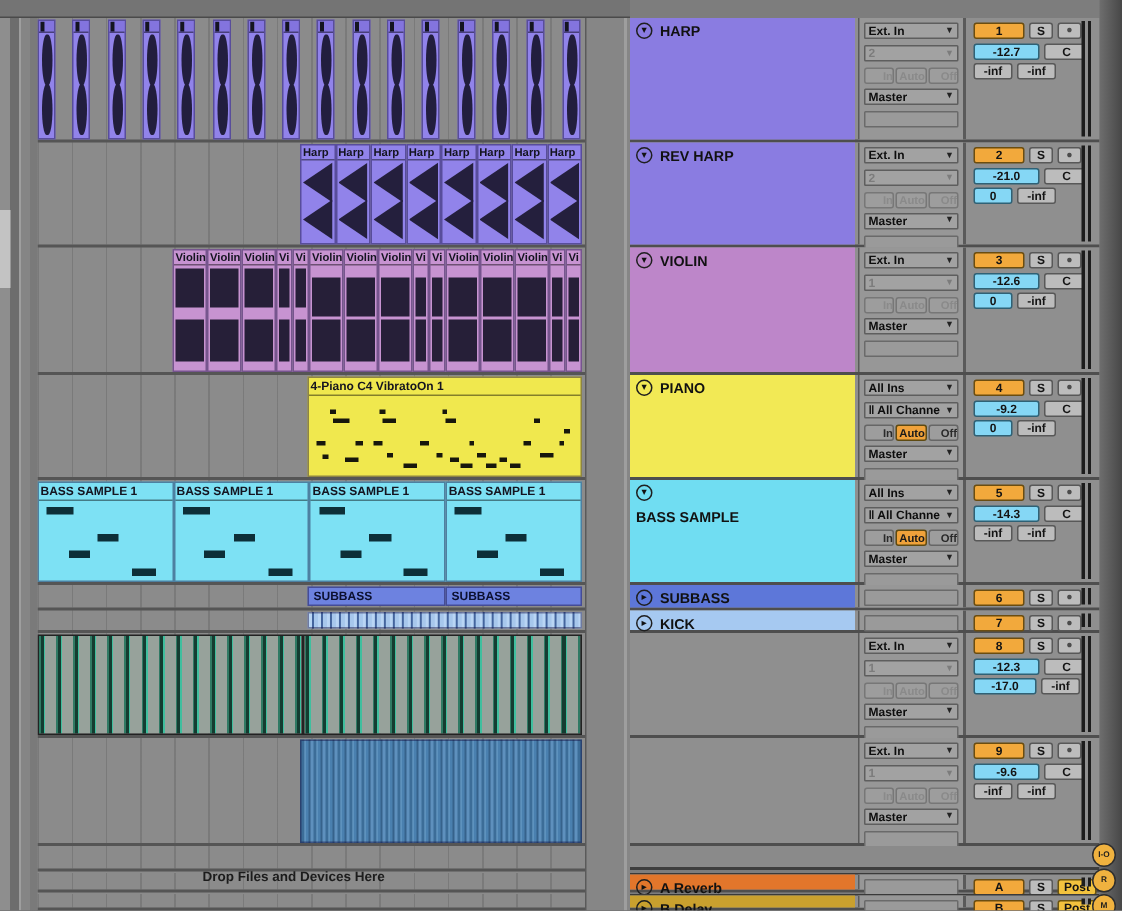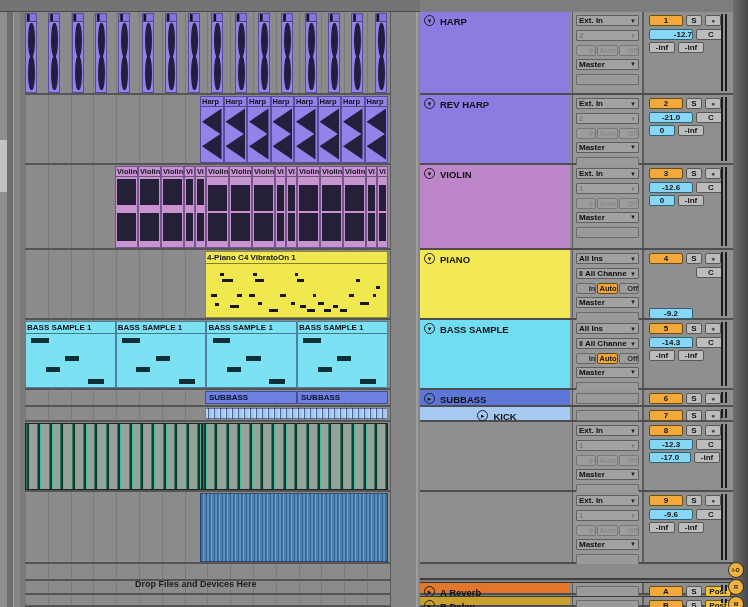--- a/index.html
+++ b/index.html
@@ -429,21 +429,21 @@
         </div>
         <div class="hmix">
           <div class="mrow">
             <div class="btn orange" style="width: 34px;">1</div>
             <div class="btn " style="width: 16px;">S</div>
             <div class="btn " style="width: 16px;">
               <div class="armdot">●</div>
             </div>
           </div>
           <div class="mrow">
-            <div class="btn blue" style="width: 44px; text-align: right;">-12.7</div>
+            <div class="btn blue" style="width: 44px;">-12.7</div>
             <div class="btn " style="width: 30px;">C</div>
           </div>
           <div class="mrow">
             <div class="btn " style="width: 26px;">-inf</div>
             <div class="btn " style="width: 26px;">-inf</div>
           </div>
         </div>
         <div class="meter"></div>
       </div>
       <div class="hrow" style="top: 95px; height: 70px;">
@@ -561,32 +561,32 @@
         </div>
         <div class="hmix">
           <div class="mrow">
             <div class="btn orange" style="width: 34px;">4</div>
             <div class="btn " style="width: 16px;">S</div>
             <div class="btn " style="width: 16px;">
               <div class="armdot">●</div>
             </div>
           </div>
           <div class="mrow">
-            <div class="btn blue" style="width: 44px; margin-top: 41px;">-9.2</div>
+            <div class="btn blue" style="width: 44px;">-9.2</div>
             <div class="btn " style="width: 30px;">C</div>
           </div>
           <div class="mrow">
             <div class="btn blue" style="width: 26px;">0</div>
             <div class="btn " style="width: 26px;">-inf</div>
           </div>
         </div>
         <div class="meter"></div>
       </div>
       <div class="hrow" style="top: 320px; height: 70px;">
-        <div class="hname" style="background: rgb(112, 221, 242);">
+        <div class="hname" style="background: rgb(112, 221, 242); flex-direction: column;">
           <div class="fold">▾</div>
           <div class="tname">BASS SAMPLE</div>
         </div>
         <div class="hroute">
           <div class="dd">
             <div class="grow">All Ins</div>
             <div class="arr">▼</div>
           </div>
           <div class="dd">
             <div class="grow">‖ All Channe</div>
@@ -635,21 +635,21 @@
             <div class="btn orange" style="width: 34px;">6</div>
             <div class="btn " style="width: 16px;">S</div>
             <div class="btn " style="width: 16px;">
               <div class="armdot">●</div>
             </div>
           </div>
         </div>
         <div class="meter"></div>
       </div>
       <div class="hrow" style="top: 407px; height: 15px;">
-        <div class="hname" style="background: rgb(166, 201, 241); justify-content: center;">
+        <div class="hname" style="background: rgb(166, 201, 241);">
           <div class="fold">▸</div>
           <div class="tname">KICK</div>
         </div>
         <div class="hroute">
           <div class="sendbox" style="margin-top: 0px;"></div>
         </div>
         <div class="hmix">
           <div class="mrow">
             <div class="btn orange" style="width: 34px;">7</div>
             <div class="btn " style="width: 16px;">S</div>

